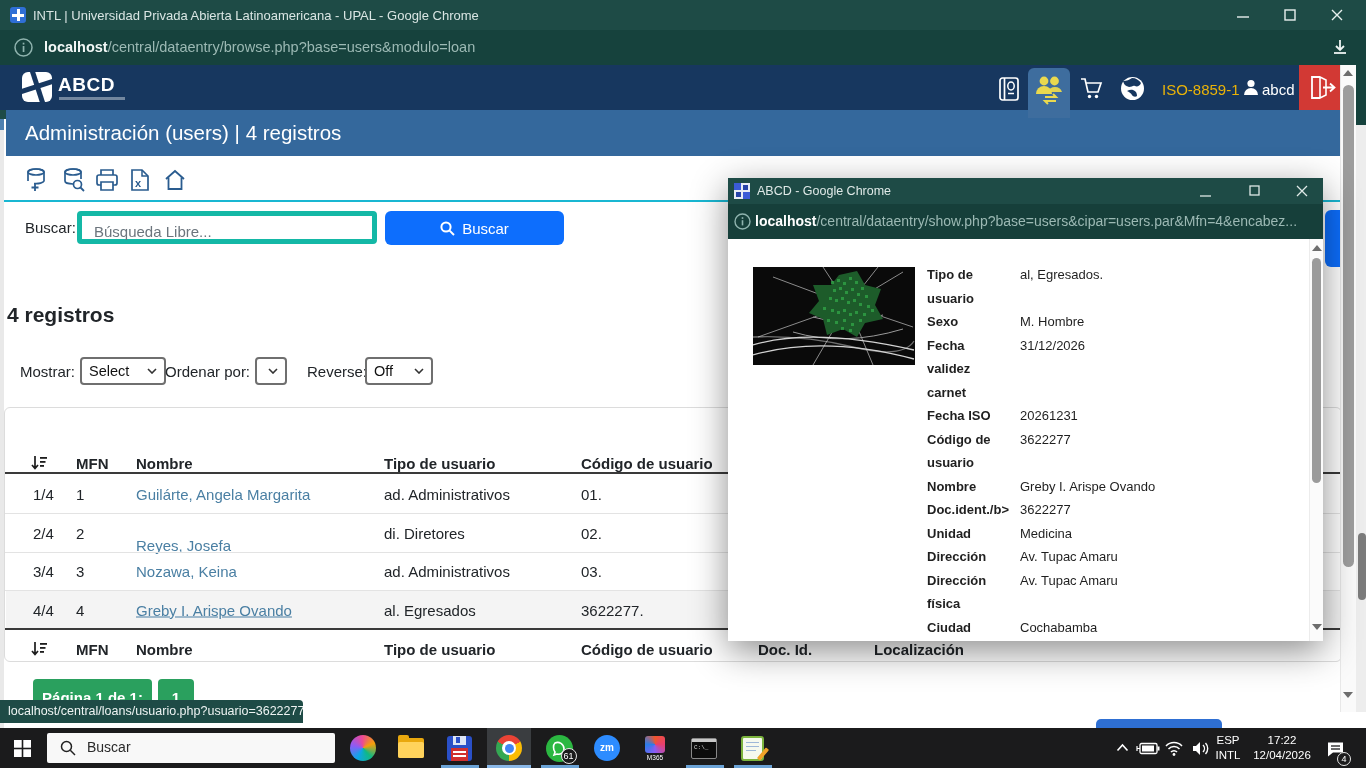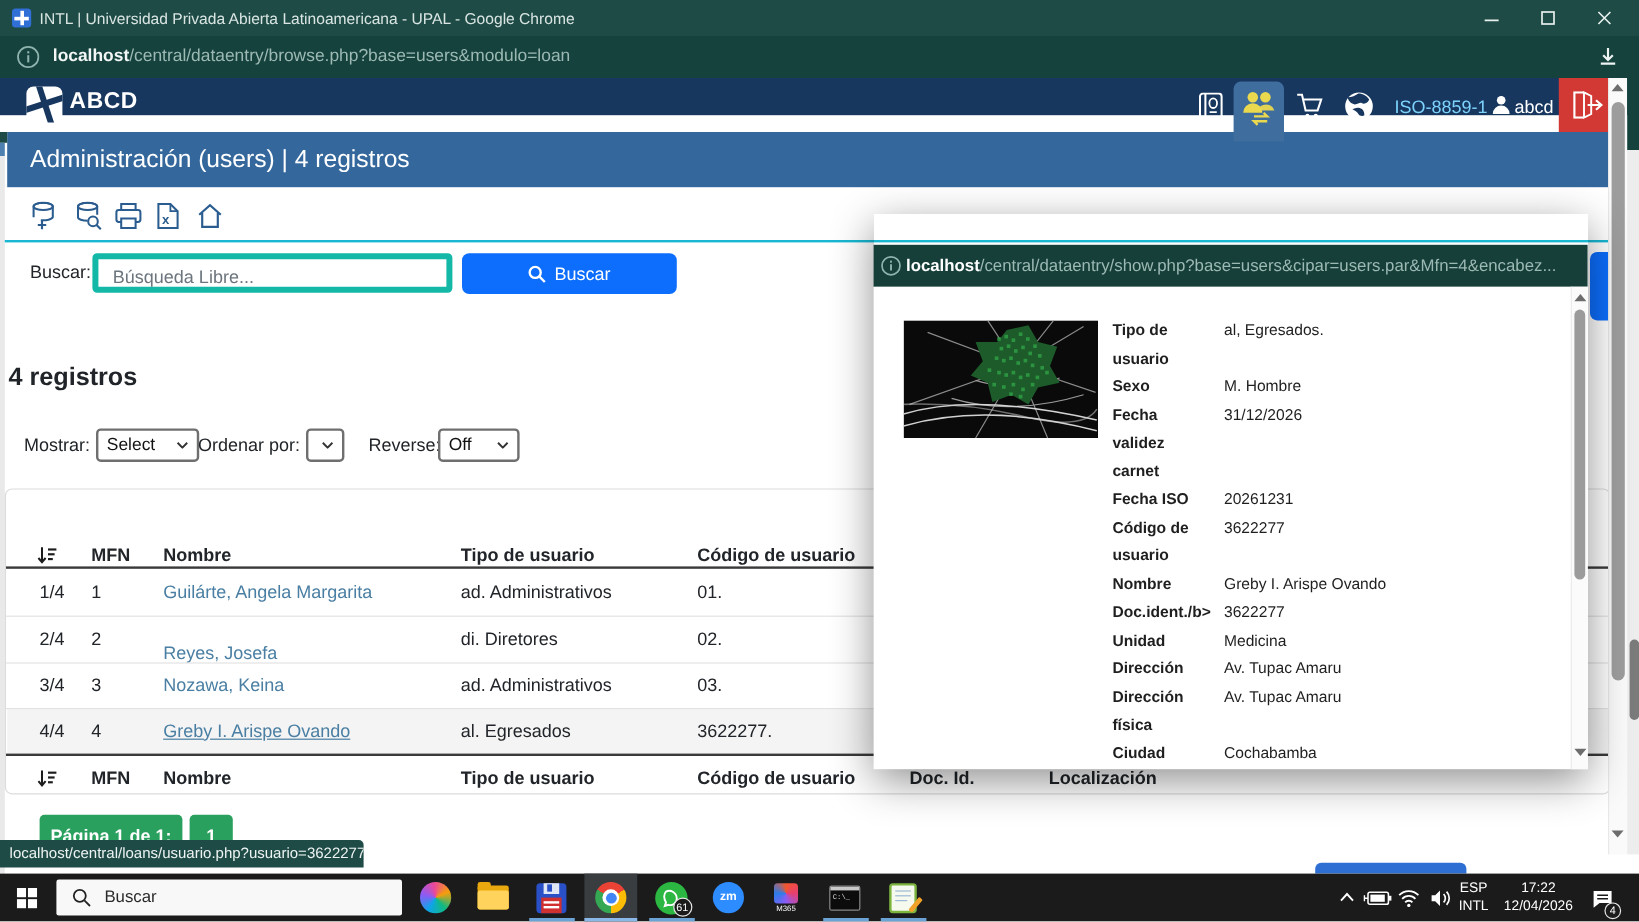--- a/index.html
+++ b/index.html
@@ -13,28 +13,28 @@
 .titlebar .fav:before{content:"";position:absolute;left:6.5px;top:2px;width:3px;height:12px;background:#fff}
 .titlebar .fav:after{content:"";position:absolute;left:2px;top:6.5px;width:12px;height:3px;background:#fff}
 .titlebar .wtitle{position:absolute;left:33px;top:8px;font-size:13px;color:#d9e5e3}
 .winbtn{position:absolute;top:0;width:44px;height:30px}
 .winbtn svg{margin:9px auto 0}
 
 .urlbar{position:absolute;left:0;top:30px;width:1366px;height:35px;background:#16423d}
 .urltext{position:absolute;left:44px;top:9px;font-size:14.5px;color:#9cb9b4;white-space:nowrap}
 .urltext b{color:#f2f7f6;font-weight:bold}
 
-.adminbar{position:absolute;left:0;top:65px;width:1366px;height:31px;background:#17375f}
+.adminbar{position:absolute;left:0;top:65px;width:1366px;height:45px;background:#17375f}
 .logobox{position:absolute;left:22px;top:7px;width:30px;height:30px;background:#fff;border-radius:6px;overflow:hidden}
 .logobox .b1{position:absolute;left:13px;top:-3px;width:5px;height:36px;background:#17375f;transform:rotate(-18deg)}
 .logobox .b2{position:absolute;left:-3px;top:12px;width:36px;height:5px;background:#17375f;transform:rotate(-18deg)}
 .logotxt{position:absolute;left:58px;top:9px;font-size:19px;font-weight:bold;color:#fff;letter-spacing:.5px}
 .logosub{position:absolute;left:59px;top:32px;width:66px;height:3px;background:rgba(255,255,255,.4)}
 .usertab{position:absolute;left:1028px;top:3px;width:42px;height:50px;background:#3e6d9e;border-radius:6px 6px 0 0;z-index:5}
-.iso{position:absolute;left:1162px;top:16px;color:#7dd3fc;font-size:15px}
+.iso{position:absolute;left:1162px;top:16px;color:#eab308;font-size:15px}
 .usr{position:absolute;left:1262px;top:16px;color:#fff;font-size:15px}
 .logout{position:absolute;left:1299px;top:0;width:47px;height:45px;background:#d23934}
 
 .pagetitle{position:absolute;left:6px;top:110px;width:1334px;height:46px;background:#34689c}
 .pagetitle span{position:absolute;left:19px;top:11px;font-size:20.5px;color:#fff}
 .edge-g{position:absolute;left:0;top:110px;width:6px;height:9px;background:#1e4b46}
 .edge-b{position:absolute;left:0;top:119px;width:4px;height:11px;background:#4f81b0}
 .edge-gr{position:absolute;left:0;top:130px;width:4px;height:598px;background:#e9e9e9}
 
 .tbicon{position:absolute;top:168px}
@@ -331,20 +331,39 @@
 <div class="sb-thumb"></div>
 <div class="abs" style="left:1343px;top:692px;z-index:22">
     <div class="tri-dn"></div>
   </div>
 <div class="outer-teal"></div>
 <div class="outer-track"></div>
 <div class="outer-pill"></div>
 <div class="blue-sliver"></div>
 
 <div class="popup">
+  <div class="ptitle">
+    <svg style="position:absolute;left:6px;top:5px" width="16" height="16" viewBox="0 0 16 16">
+        <rect width="16" height="16" fill="#e8ecf5"></rect>
+        <rect x="0" y="0" width="7" height="7" fill="#3b5bd7"></rect>
+        <rect x="9" y="2" width="5" height="5" fill="#2743a8"></rect>
+        <rect x="2" y="9" width="5" height="5" fill="#2743a8"></rect>
+        <rect x="9" y="9" width="7" height="7" fill="#3b5bd7"></rect>
+      </svg>
+    <div class="txt">ABCD - Google Chrome</div>
+    <svg style="position:absolute;left:472px;top:12px" width="11" height="11" viewBox="0 0 11 11">
+        <line x1="0" y1="6" x2="11" y2="6" stroke="#dfe9e7" stroke-width="1.3"></line>
+      </svg>
+    <svg style="position:absolute;left:521px;top:7px" width="11" height="11" viewBox="0 0 11 11">
+        <rect x="1" y="1" width="9" height="9" fill="none" stroke="#dfe9e7" stroke-width="1.3"></rect>
+      </svg>
+    <svg style="position:absolute;left:568px;top:7px" width="12" height="12" viewBox="0 0 12 12">
+        <path d="M1 1 L11 11 M11 1 L1 11" stroke="#dfe9e7" stroke-width="1.3"></path>
+      </svg>
+  </div>
   <div class="purl">
     <svg style="position:absolute;left:6px;top:9px" width="17" height="17" viewBox="0 0 17 17">
         <circle cx="8.5" cy="8.5" r="7.5" fill="none" stroke="#8fb3ae" stroke-width="1.4"></circle>
         <rect x="7.7" y="7.2" width="1.6" height="5.2" fill="#8fb3ae"></rect>
         <rect x="7.7" y="4.2" width="1.6" height="1.7" fill="#8fb3ae"></rect>
       </svg>
     <div class="txt"><b>localhost</b><span>/central/dataentry/show.php?base=users&amp;cipar=users.par&amp;Mfn=4&amp;encabez...</span></div>
   </div>
   <div class="pcontent">
     <svg style="position:absolute;left:25px;top:28px" width="162" height="98" viewBox="0 0 162 98">

